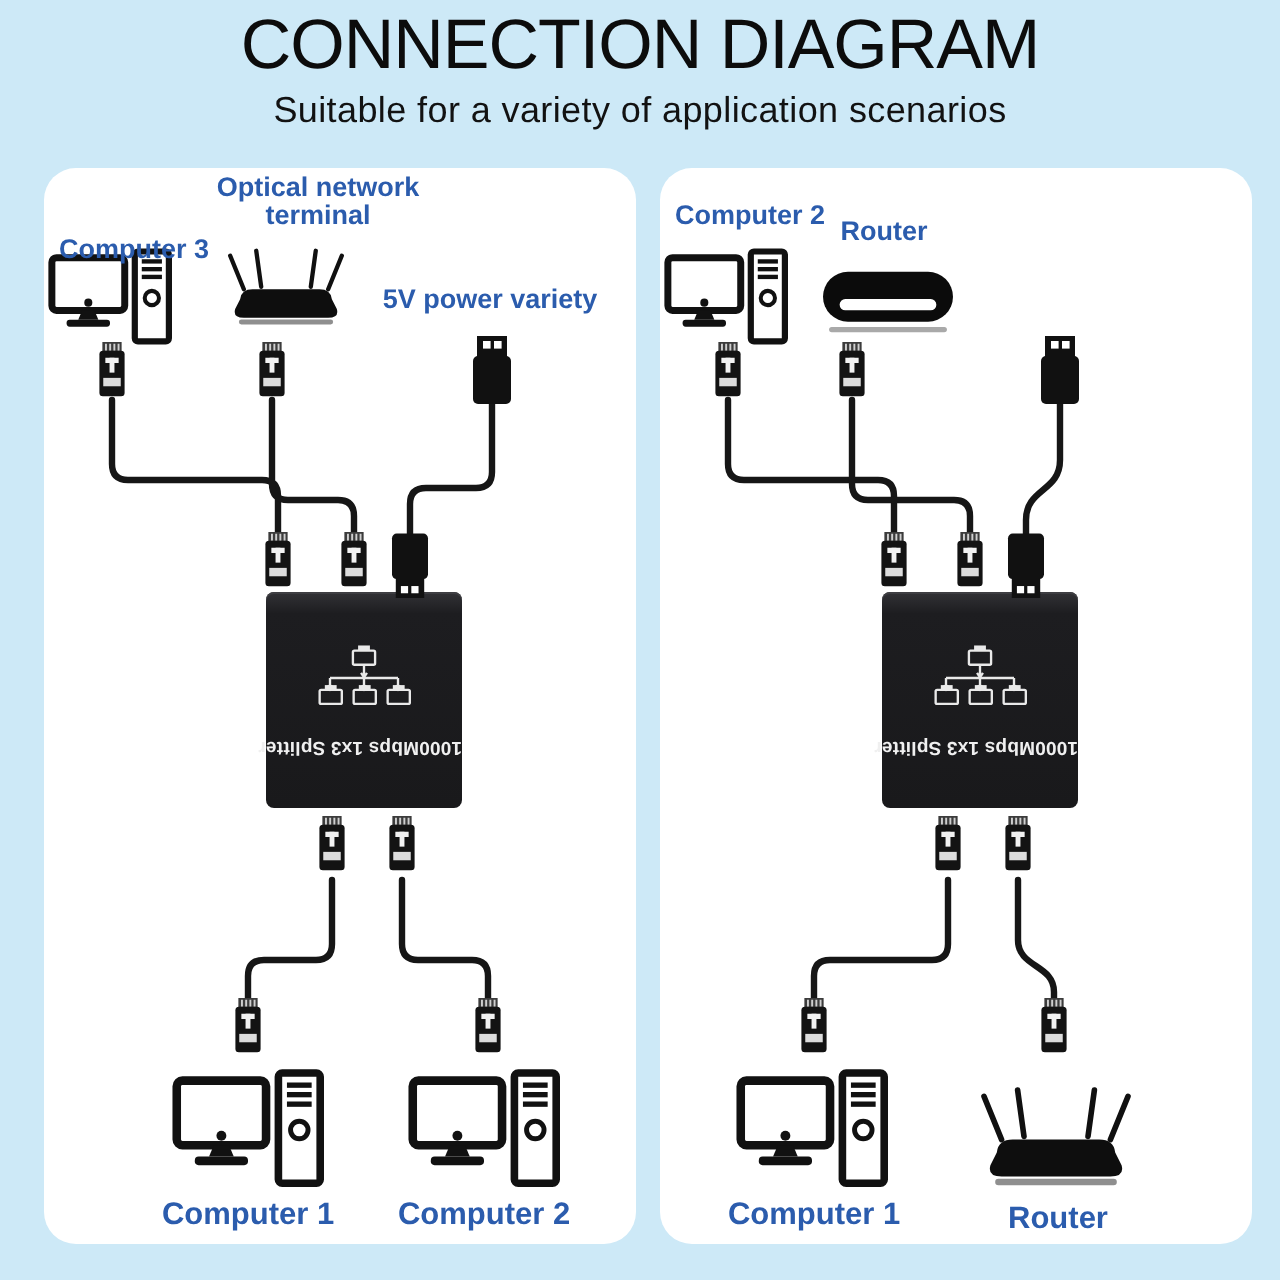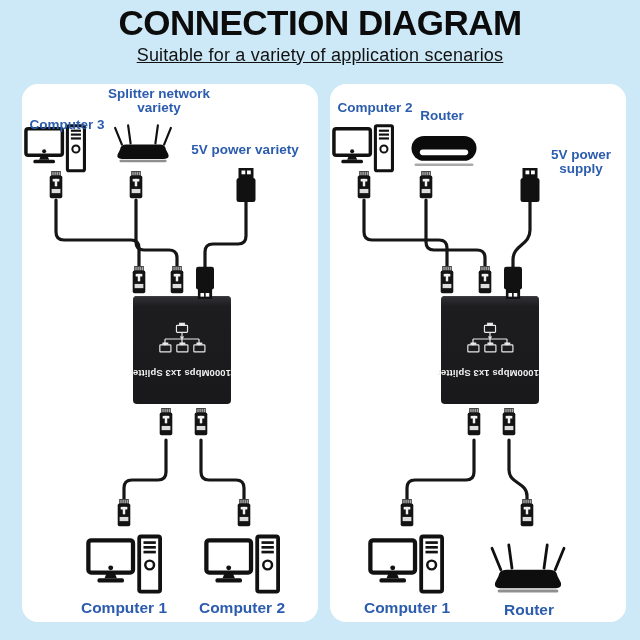--- a/index.html
+++ b/index.html
@@ -3,25 +3,25 @@
 <meta charset="utf-8">
 <style>
   html,body{margin:0;padding:0;}
   .canvas{
     position:relative;width:640px;height:640px;overflow:hidden;
     background:#cde9f7;
     font-family:"Liberation Sans", sans-serif;
   }
   .header{position:absolute;top:4px;left:0;width:640px;text-align:center;}
   .title{
-    font-size:35px;font-weight:bold;color:#0c0c0c;letter-spacing:-0.5px;
+    font-size:35px;font-weight:normal;color:#0c0c0c;letter-spacing:-0.5px;
     line-height:1.1;margin:0;
   }
   .subtitle{
-    font-size:18px;font-weight:400;color:#121212;margin:2px 0 0 0;letter-spacing:0.2px;text-decoration:underline;
+    font-size:18px;font-weight:400;color:#121212;margin:2px 0 0 0;letter-spacing:0.2px;
   }
   .panel{
     position:absolute;top:84px;width:296px;height:538px;background:#ffffff;
     border-radius:16px;
   }
   .panel.left{left:22px;}
   .panel.right{left:330px;}
   .layer{position:absolute;left:0;top:0;z-index:2;}
   .lbl{
     position:absolute;transform:translateX(-50%);text-align:center;
@@ -148,22 +148,22 @@
 
     <div class="splitter-box">
       <svg class="splitter-print" viewBox="0 0 70 46">
         <use href="#sym-print" width="70" height="46"></use>
       </svg>
       <div class="splitter-text">1000Mbps 1x3 Splitter</div>
     </div>
 
     <div class="lbl" style="left:45px;top:34px;">Computer 3</div>
     <div class="lbl" style="left:137px;top:3px;">
-      <div>Splitter network</div>
-      <div>variety</div>
+      <div>Optical network</div>
+      <div>terminal</div>
     </div>
     <div class="lbl" style="left:223px;top:59px;">5V power variety</div>
     <div class="lbl lbl-lg" style="left:102px;top:516px;">Computer 1</div>
     <div class="lbl lbl-lg" style="left:220px;top:516px;">Computer 2</div>
   </section>
 
   <section class="panel right">
     <svg class="layer" width="296" height="538" viewBox="0 0 296 538">
 
       <path class="cable" d="M34 116 L34 148 Q34 156 42 156 L109 156 Q117 156 117 164 L117 182"></path>
@@ -192,21 +192,17 @@
 
     <div class="splitter-box">
       <svg class="splitter-print" viewBox="0 0 70 46">
         <use href="#sym-print" width="70" height="46"></use>
       </svg>
       <div class="splitter-text">1000Mbps 1x3 Splitter</div>
     </div>
 
     <div class="lbl" style="left:45px;top:17px;">Computer 2</div>
     <div class="lbl" style="left:112px;top:25px;">Router</div>
-    <div class="lbl" style="left:251px;top:64px;">
-      <div>5V power</div>
-      <div>supply</div>
-    </div>
     <div class="lbl lbl-lg" style="left:77px;top:516px;">Computer 1</div>
     <div class="lbl lbl-lg" style="left:199px;top:518px;">Router</div>
   </section>
 
 </div>
 
 </body></html>

